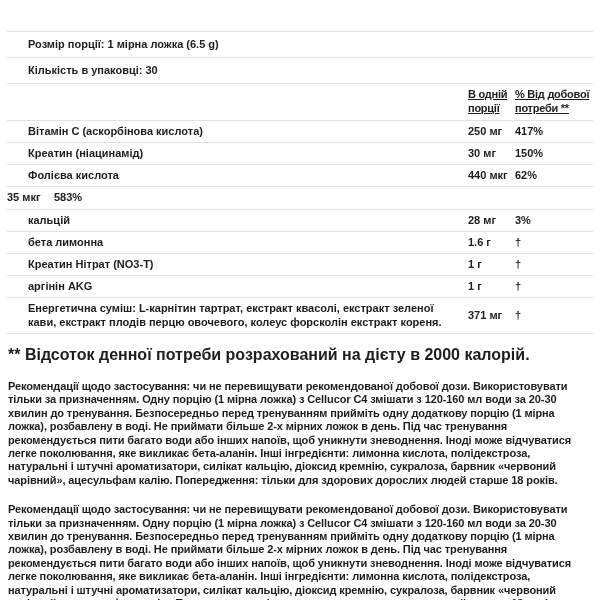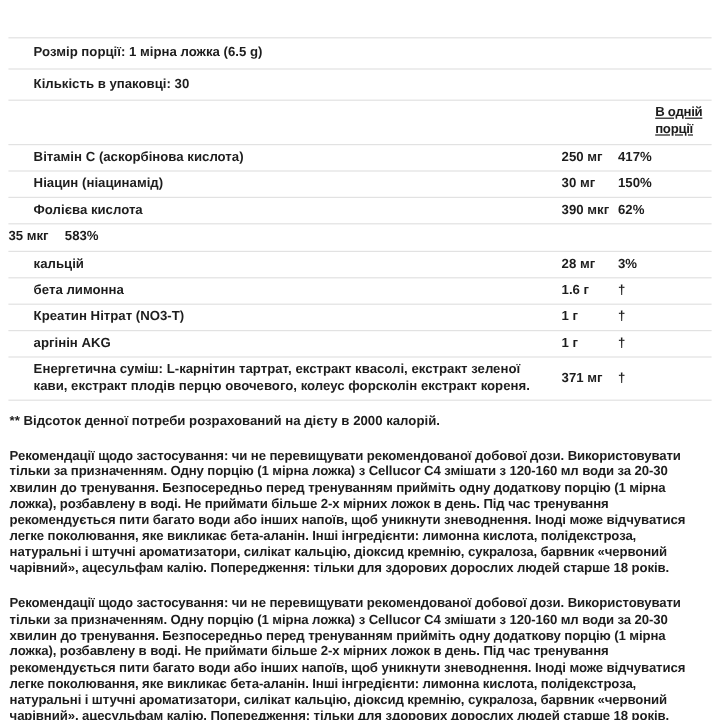--- a/index.html
+++ b/index.html
@@ -31,21 +31,21 @@
   .meta-row .cell-full { padding-left: 21px; }
   .head-row { padding: 4px 0; align-items: center; text-decoration: underline; }
   .data-row { padding: 4px 0; }
   .cell-name { flex: 1 1 auto; padding-left: 21px; padding-right: 12px; }
   .cell-amt  { flex: 0 0 47px; }
   .cell-dv   { flex: 0 0 78px; }
   .head-row .cell-amt, .head-row .cell-dv { letter-spacing: -0.25px; line-height: 1.25; }
   
   .footnotes { padding: 2px 1px 0 1px; }
   .footnote {
-    font-size: 11px;
+    font-size: 16px;
     font-weight: bold;
     line-height: 1.2;
     margin-top: 9px;
   }
   
   .paragraphs { padding: 0 1px; }
   .usage-paragraph {
     font-size: 11px;
     font-weight: bold;
     line-height: 1.22;
@@ -64,39 +64,40 @@
       <div class="cell-full">Розмір порції: 1 мірна ложка (6.5 g)</div>
     </div>
 
     <div class="frow meta-row">
       <div class="cell-full">Кількість в упаковці: 30</div>
     </div>
 
     <div class="frow head-row">
       <div class="cell-name"></div>
       <div class="cell-amt">В одній порції</div>
+      <div class="cell-dv">% Від добової потреби **</div>
     </div>
 
     <div>
       <div class="frow data-row">
         <div class="cell-name">Вітамін C (аскорбінова кислота)</div>
         <div class="cell-amt">250 мг</div>
         <div class="cell-dv">417%</div>
       </div>
 
       <div class="frow data-row">
-        <div class="cell-name">Ніацин (ніацинамід)</div>
+        <div class="cell-name">Креатин (ніацинамід)</div>
         <div class="cell-amt">30 мг</div>
         <div class="cell-dv">150%</div>
       </div>
 
 
       <div class="frow data-row">
         <div class="cell-name">Фолієва кислота</div>
-        <div class="cell-amt">390 мкг</div>
+        <div class="cell-amt">440 мкг</div>
         <div class="cell-dv">62%</div>
       </div>
 
       <div class="frow data-row">
         <div class="cell-amt">35 мкг</div>
         <div class="cell-dv">583%</div>
       </div>
 
       <div class="frow data-row">
         <div class="cell-name">кальцій</div>

